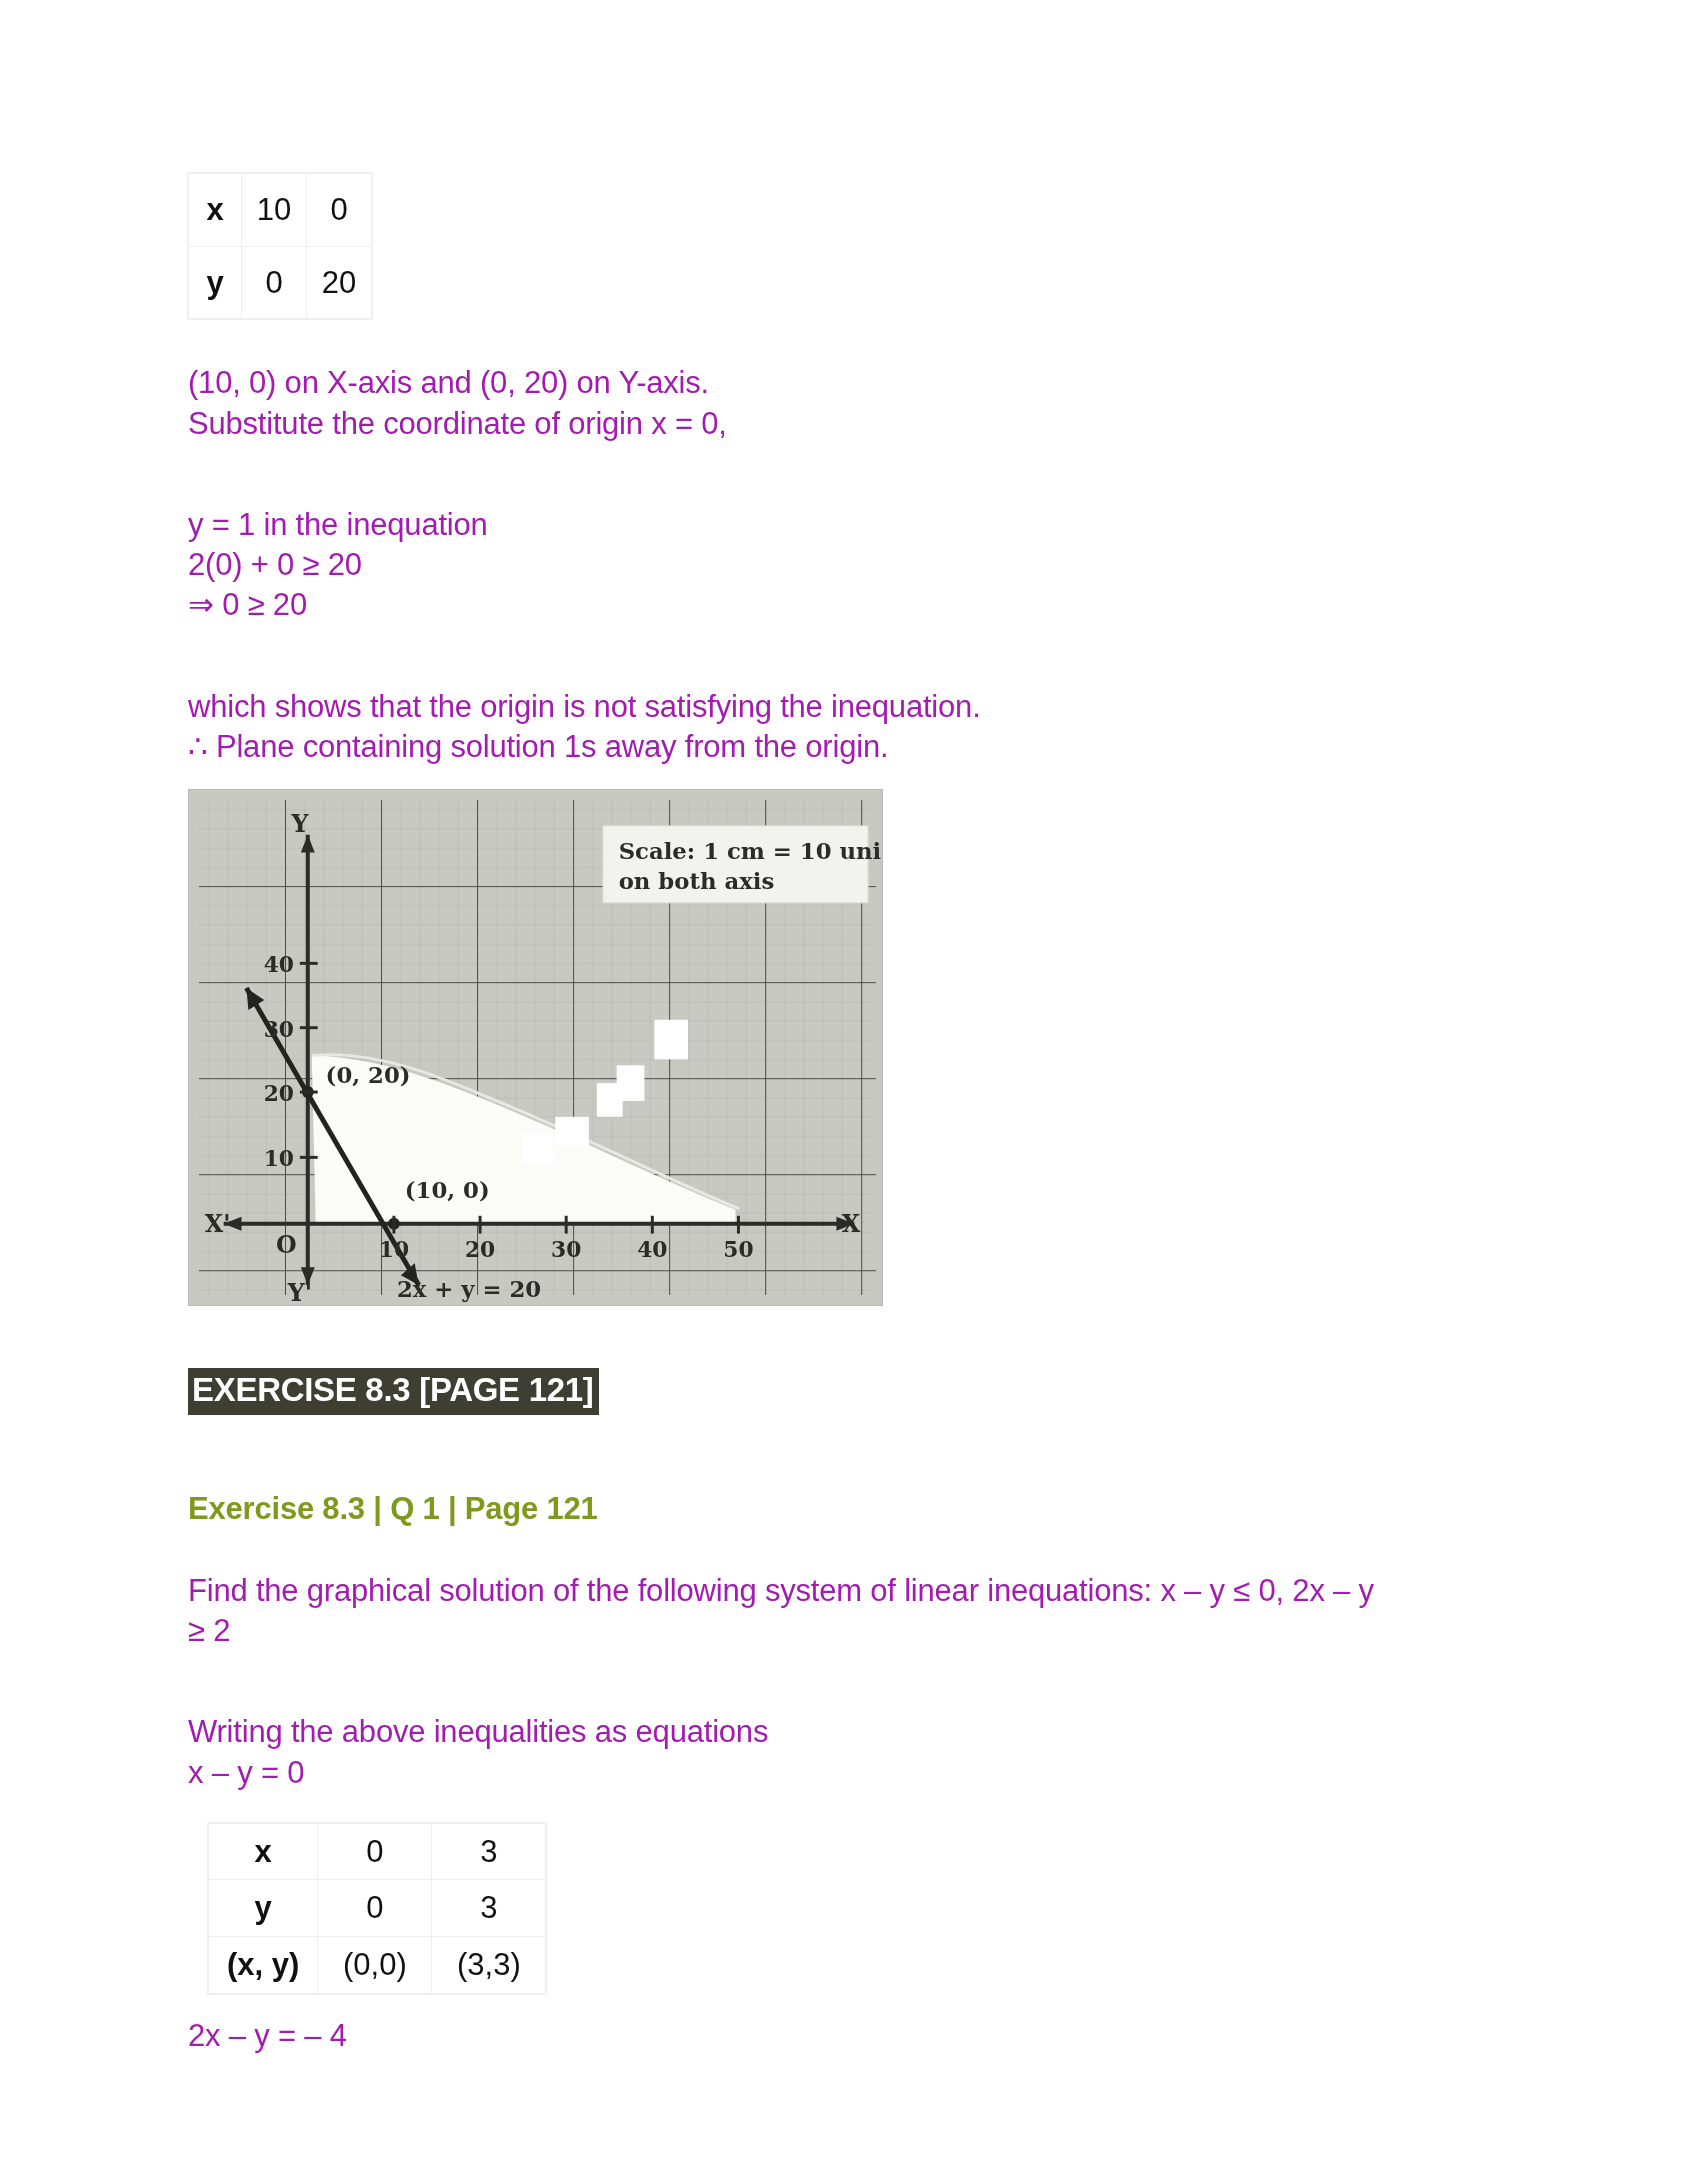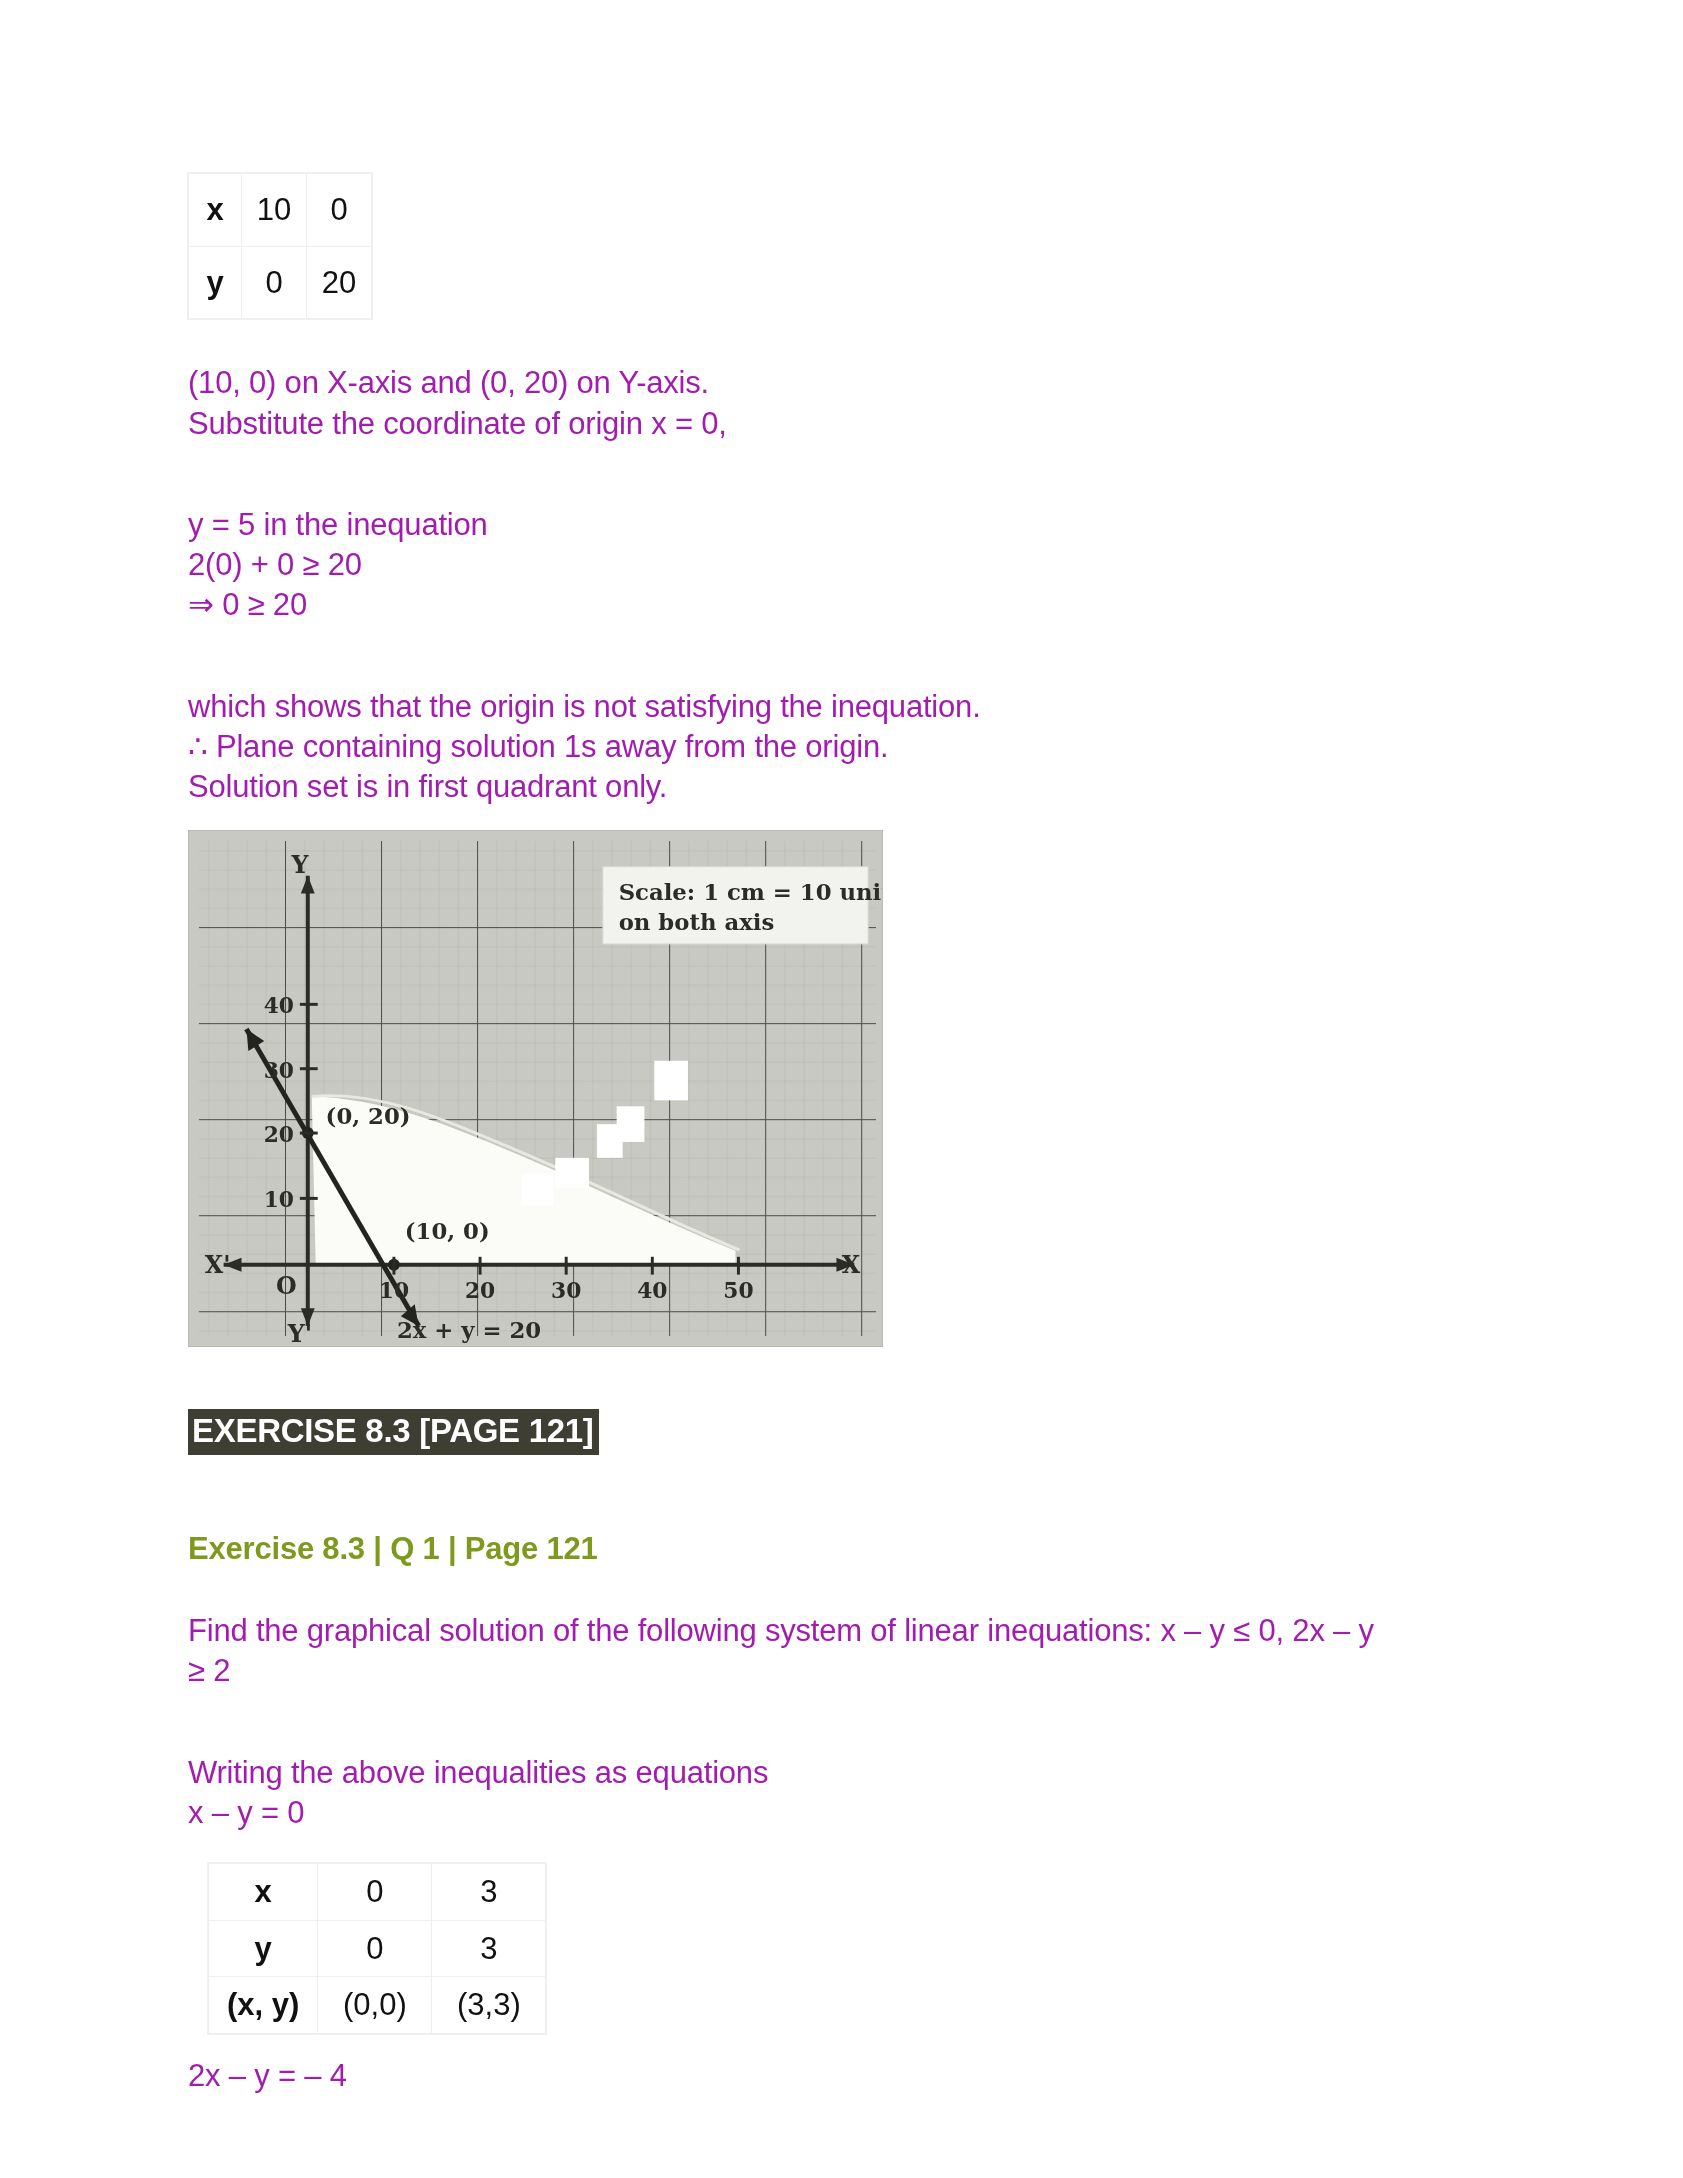--- a/index.html
+++ b/index.html
@@ -131,31 +131,30 @@
     <div class="gap-md"></div>
 
     <div>
       <p class="para">(10, 0) on X-axis and (0, 20) on Y-axis.</p>
       <p class="para">Substitute the coordinate of origin x = 0,</p>
     </div>
 
     <div class="gap-lg"></div>
 
     <div>
-      <p class="para">y = 5 in the inequation</p>
+      <p class="para">y = 1 in the inequation</p>
       <p class="para">2(0) + 0 ≥ 20</p>
       <p class="para">⇒ 0 ≥ 20</p>
     </div>
 
     <div class="gap-lg"></div>
 
     <div>
       <p class="para">which shows that the origin is not satisfying the inequation.</p>
       <p class="para">∴ Plane containing solution 1s away from the origin.</p>
-      <p class="para">Solution set is in first quadrant only.</p>
     </div>
 
     <div class="gap-sm"></div>
 
     <div class="figure">
       <svg width="693" height="515" viewBox="0 0 700 520">
         <defs>
           <pattern id="minorGrid" width="19.4" height="19.4" patternUnits="userSpaceOnUse">
             <path d="M 19.4 0 L 0 0 0 19.4" fill="none" stroke="#a9a9a2" stroke-width="0.7"></path>
           </pattern>

